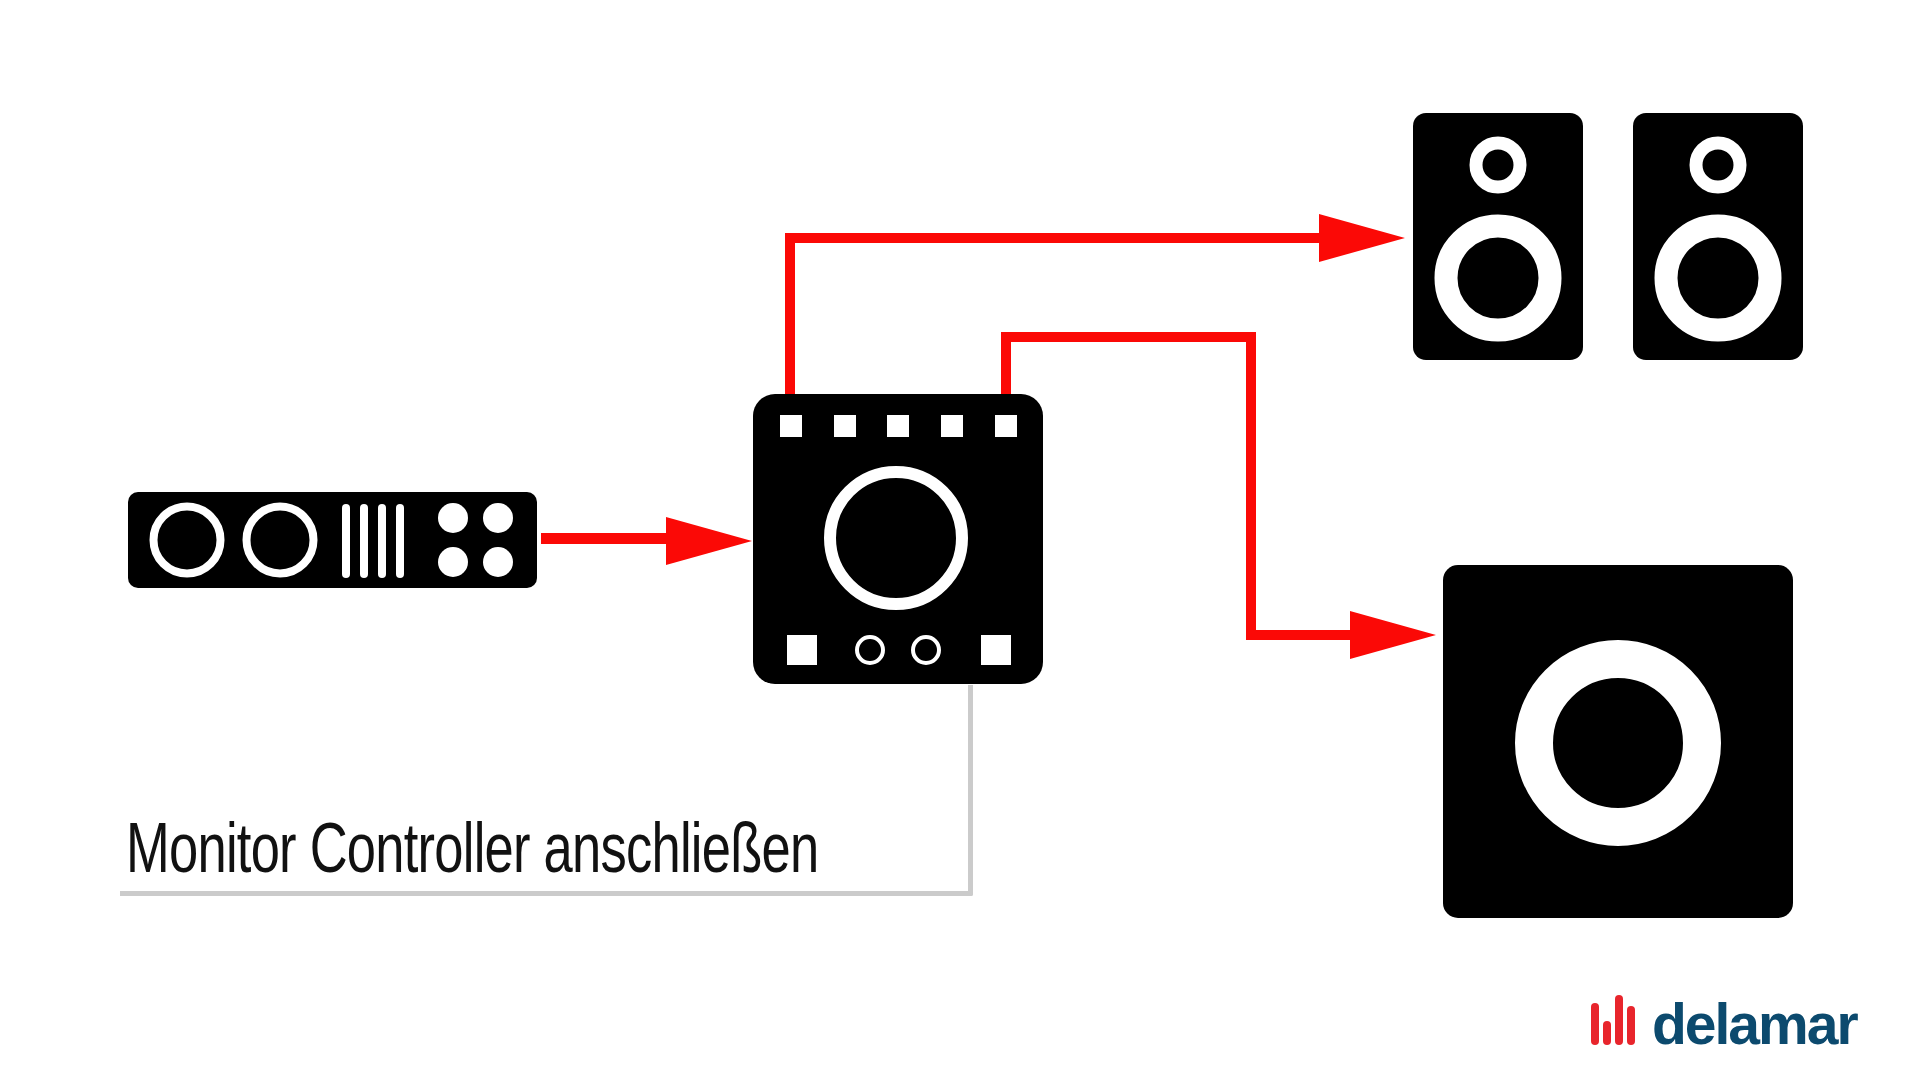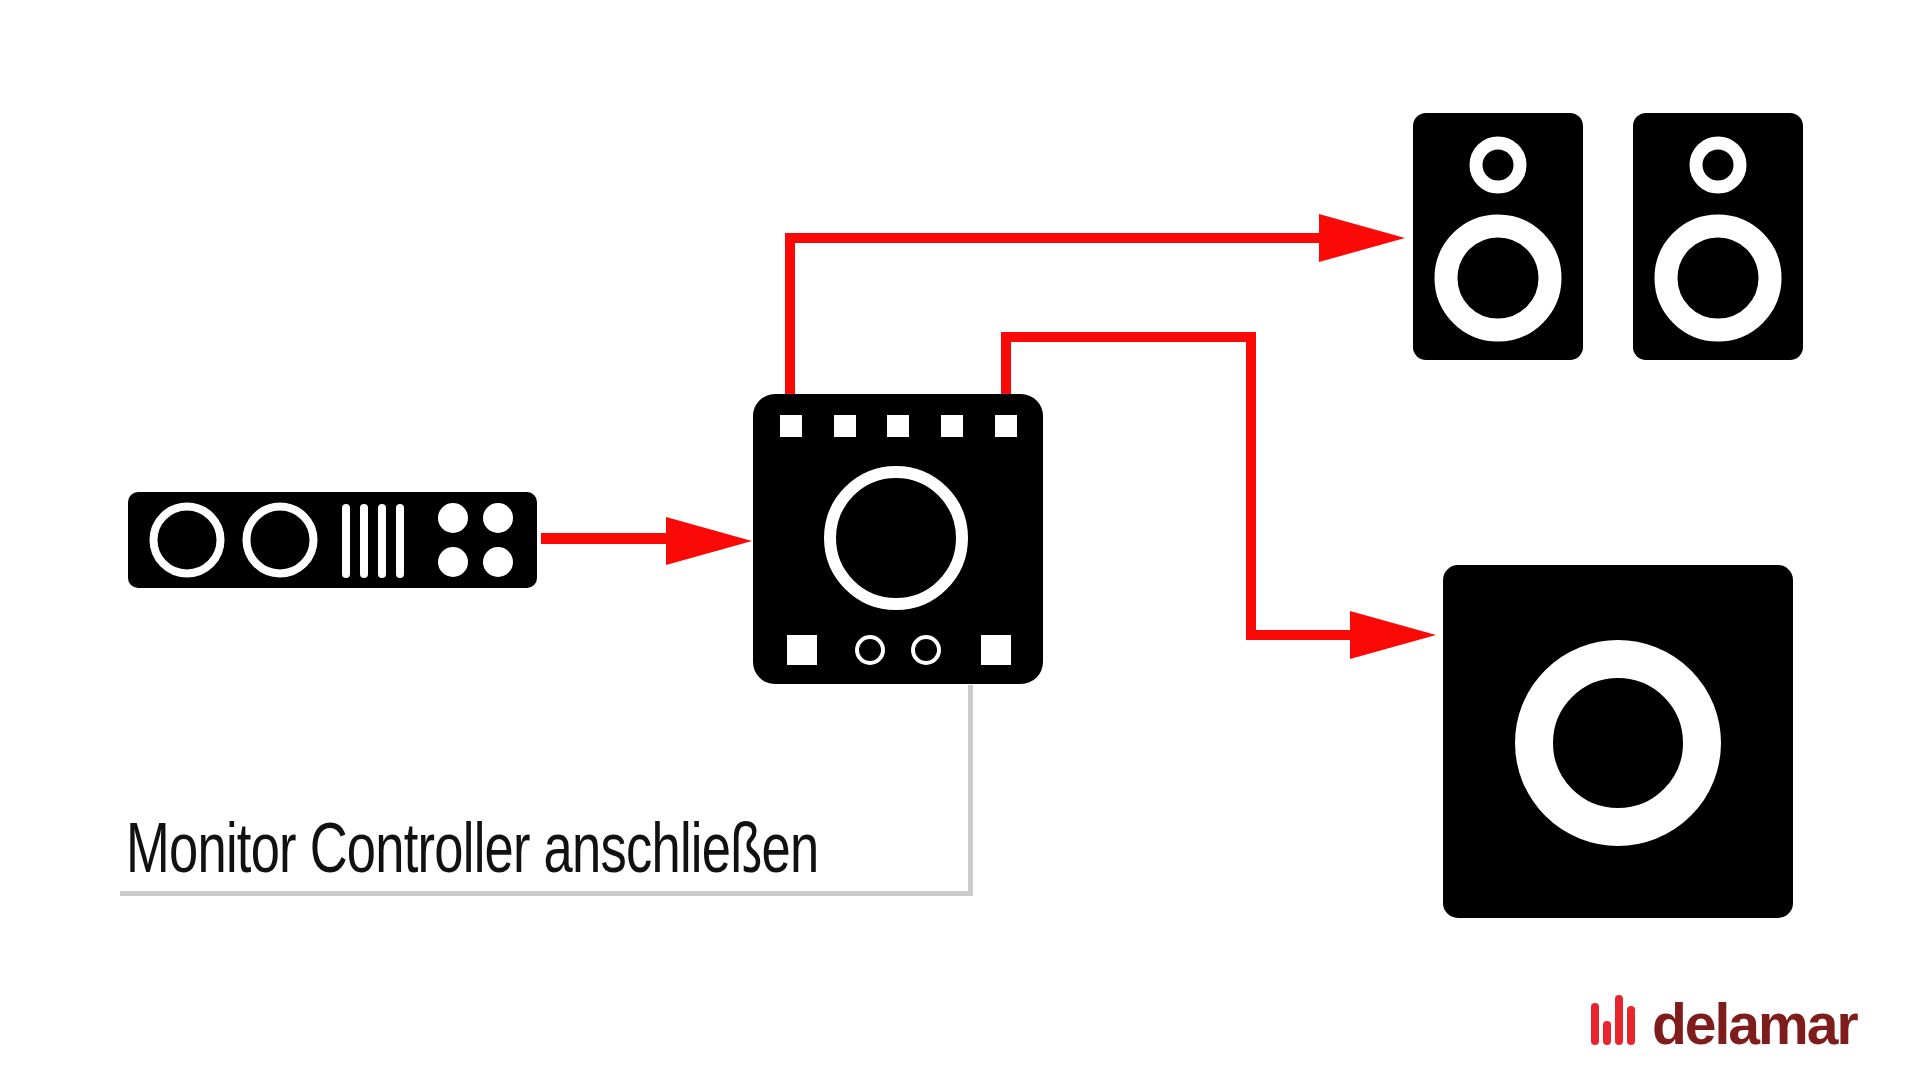--- a/index.html
+++ b/index.html
@@ -40,21 +40,21 @@
     transform:scaleX(0.75);
     transform-origin:left top;
     white-space:nowrap;
   }
   .logo-word{
     position:absolute;
     left:1652px;top:991px;
     font-size:57px;
     font-weight:700;
     letter-spacing:-2px;
-    color:#7f1d1d;
+    color:#0c4a6e;
     white-space:nowrap;
   }
 </style>
 </head>
 <body>
 
 <div class="canvas">
 
   <div class="abs device" style="left:128px;top:492px;width:409px;height:96px;">
     <svg width="409" height="96" viewBox="0 0 409 96" xmlns="http://www.w3.org/2000/svg">

